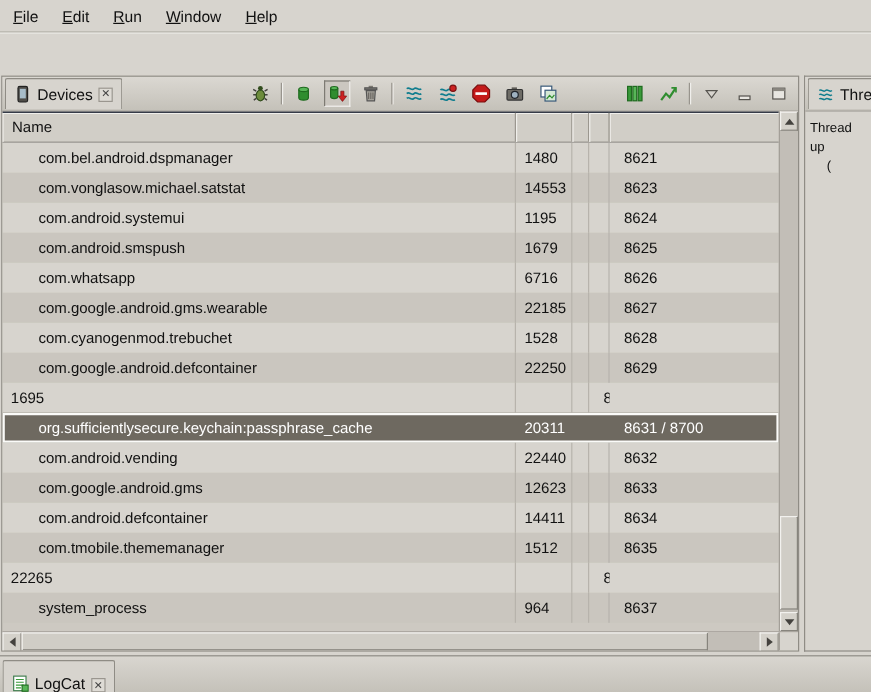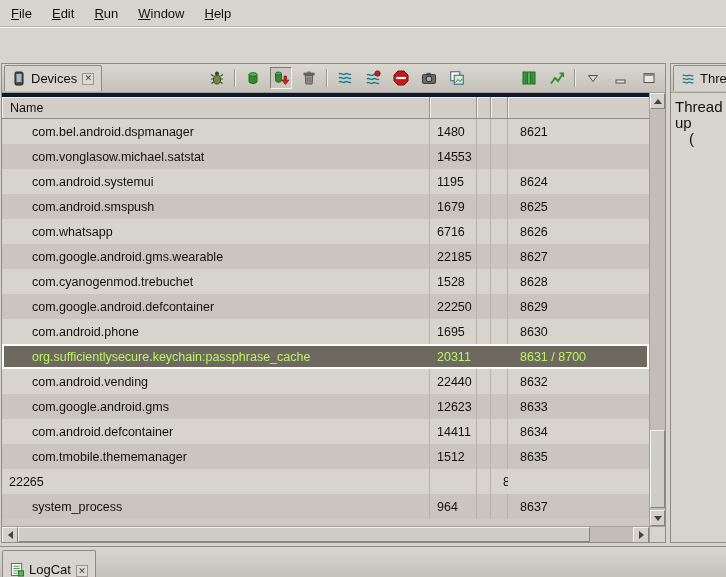--- a/index.html
+++ b/index.html
@@ -80,21 +80,21 @@
   }
   .tsep{ width:2px; height:18px; border-left:1px solid #98948d; border-right:1px solid #f0efec; }
   .tspace{ width:38px; }
   
   .table-wrap{ flex:1; display:flex; min-height:0; }
   .table-left{ flex:1; display:flex; flex-direction:column; min-width:0; }
   .thead{
     height:26px; flex:0 0 26px;
     display:grid; grid-template-columns:428px 47px 14px 17px 1fr;
     background:#d1cec7;
-    border-top:4px solid #0f172a;
+    border-top:1px solid #0f172a;
     border-bottom:1px solid #8f8c85;
   }
   .thcell{
     display:flex; align-items:center; padding-left:8px;
     border-right:1px solid #9b978f;
     box-shadow:inset 1px 1px 0 #f0efeb;
     font-size:12.5px; overflow:hidden;
   }
   .tbody{ flex:1; overflow:hidden; background:#cdc9c2; }
   .trow{
@@ -106,21 +106,21 @@
   .cell{
     display:flex; align-items:center;
     border-right:1px solid #b7b3ac;
     overflow:hidden; white-space:nowrap;
     font-size:12.5px;
   }
   .cell.port{ border-right:none; padding-left:12px; }
   .cell.name{ padding-left:30px; }
   .cell.pid{ padding-left:7px; }
   .trow.selected{
-    background:#6e6960; color:#bef264;
+    background:#6e6960; color:#ffffff;
     box-shadow:inset 0 0 0 2px #fbfbf9;
   }
   .trow.selected .cell{ border-right-color:transparent; }
   
   .vscroll{
     width:16px; flex:0 0 16px; display:flex; flex-direction:column;
     background:#c2beb7; border-left:1px solid #a39f98;
   }
   .sbtn{
     height:16px; flex:0 0 16px; background:#d4d1ca;
@@ -142,21 +142,21 @@
   .hbtn{ width:16px; flex:0 0 16px; height:16px; background:#d4d1ca;
     border:1px solid; border-color:#f2f1ee #87847d #87847d #f2f1ee;
     display:flex; align-items:center; justify-content:center; }
   .corner{ width:16px; flex:0 0 16px; background:#d7d4ce; border-left:1px solid #a39f98; }
   .arrow{ width:0; height:0; }
   .arrow.up{ border-left:4px solid transparent; border-right:4px solid transparent; border-bottom:5px solid #44423e; }
   .arrow.down{ border-left:4px solid transparent; border-right:4px solid transparent; border-top:5px solid #44423e; }
   .arrow.left{ border-top:4px solid transparent; border-bottom:4px solid transparent; border-right:5px solid #44423e; }
   .arrow.right{ border-top:4px solid transparent; border-bottom:4px solid transparent; border-left:5px solid #44423e; }
   
-  .threads-body{ flex:1; padding:6px 4px; font-size:15px; line-height:16px; overflow:hidden; }
+  .threads-body{ flex:1; padding:6px 4px; font-size:11px; line-height:16px; overflow:hidden; }
   .threads-body .line2{ padding-left:14px; }
   
   .logcat-bar{
     position:absolute; left:0; right:0; bottom:0; height:31px;
     background:linear-gradient(#d9d6d0,#c4c1b9);
     border-top:1px solid #8f8c85;
     display:flex; align-items:flex-end; padding-left:2px;
   }
   .logcat-bar .tab{ height:27px;align-items:flex-end; }
   svg{ display:block; }
@@ -305,20 +305,21 @@
     <div class="cell c1"></div>
     <div class="cell c2"></div>
     <div class="cell port">8621</div>
   </div>
 
   <div class="trow alt">
     <div class="cell name">com.vonglasow.michael.satstat</div>
     <div class="cell pid">14553</div>
     <div class="cell c1"></div>
     <div class="cell c2"></div>
+    <div class="cell port">8623</div>
   </div>
 
   <div class="trow">
     <div class="cell name">com.android.systemui</div>
     <div class="cell pid">1195</div>
     <div class="cell c1"></div>
     <div class="cell c2"></div>
     <div class="cell port">8624</div>
   </div>
 
@@ -356,21 +357,20 @@
 
   <div class="trow alt">
     <div class="cell name">com.google.android.defcontainer</div>
     <div class="cell pid">22250</div>
     <div class="cell c1"></div>
     <div class="cell c2"></div>
     <div class="cell port">8629</div>
   </div>
 
   <div class="trow">
-    <div class="cell name">com.android.phone</div>
     <div class="cell pid">1695</div>
     <div class="cell c1"></div>
     <div class="cell c2"></div>
     <div class="cell port">8630</div>
   </div>
 
   <div class="trow selected">
     <div class="cell name">org.sufficientlysecure.keychain:passphrase_cache</div>
     <div class="cell pid">20311</div>
     <div class="cell c1"></div>

